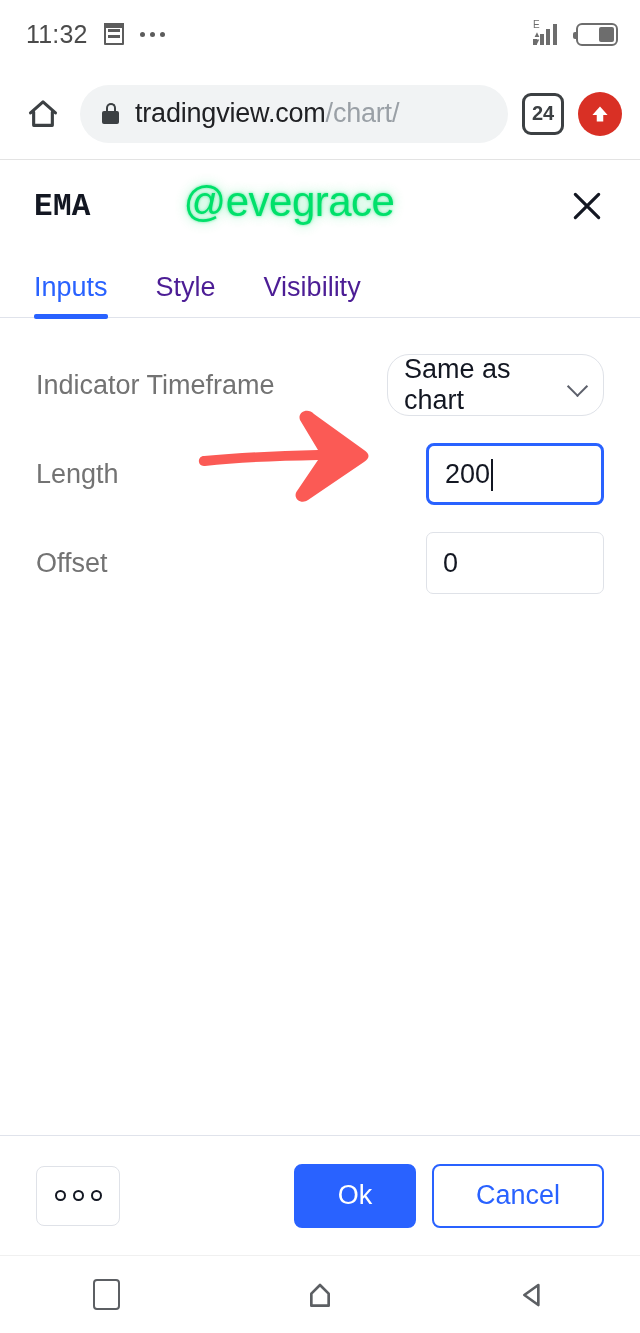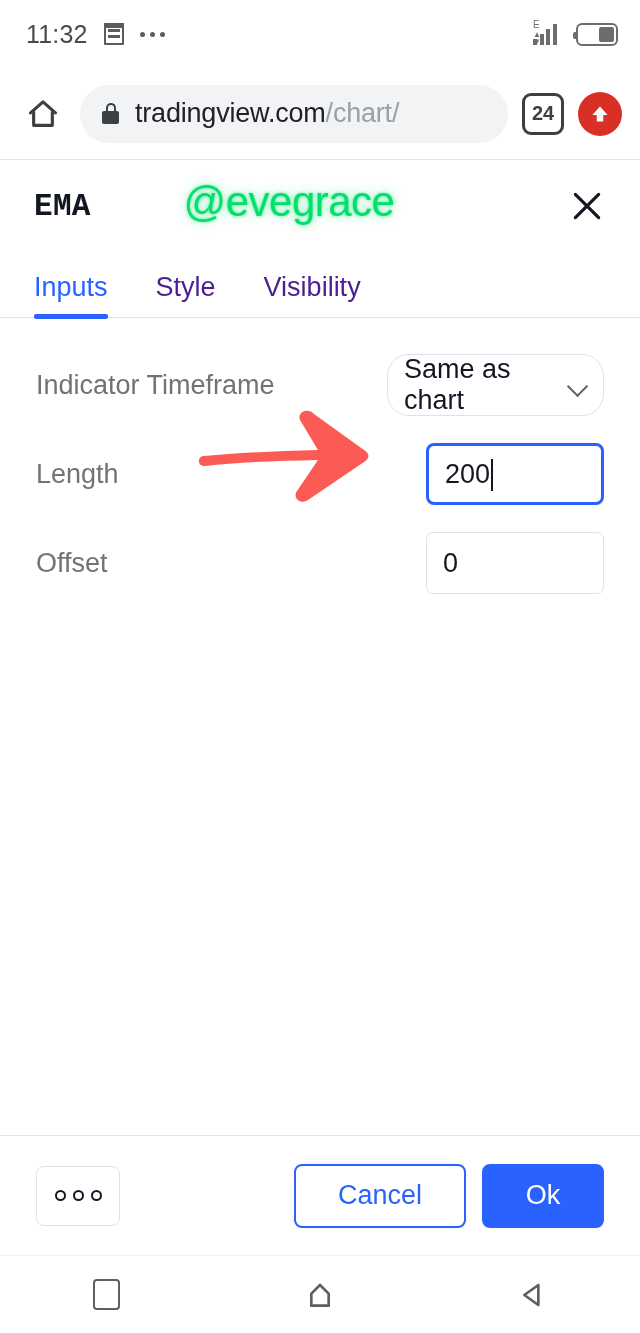--- a/index.html
+++ b/index.html
@@ -542,25 +542,25 @@
 
     </div>
 
     <div class="dialog-footer">
       <div class="more-btn">
         <i></i>
         <i></i>
         <i></i>
       </div>
       <div class="footer-spacer"></div>
+      <div class="btn btn-ok">
+        <span>Ok</span>
+      </div>
       <div class="btn btn-cancel">
         <span>Cancel</span>
-      </div>
-      <div class="btn btn-ok">
-        <span>Ok</span>
       </div>
     </div>
 
   </div>
 
   <div class="android-nav">
     <div class="nav-btn">
       <span class="nav-recents"></span>
     </div>
     <div class="nav-btn">

